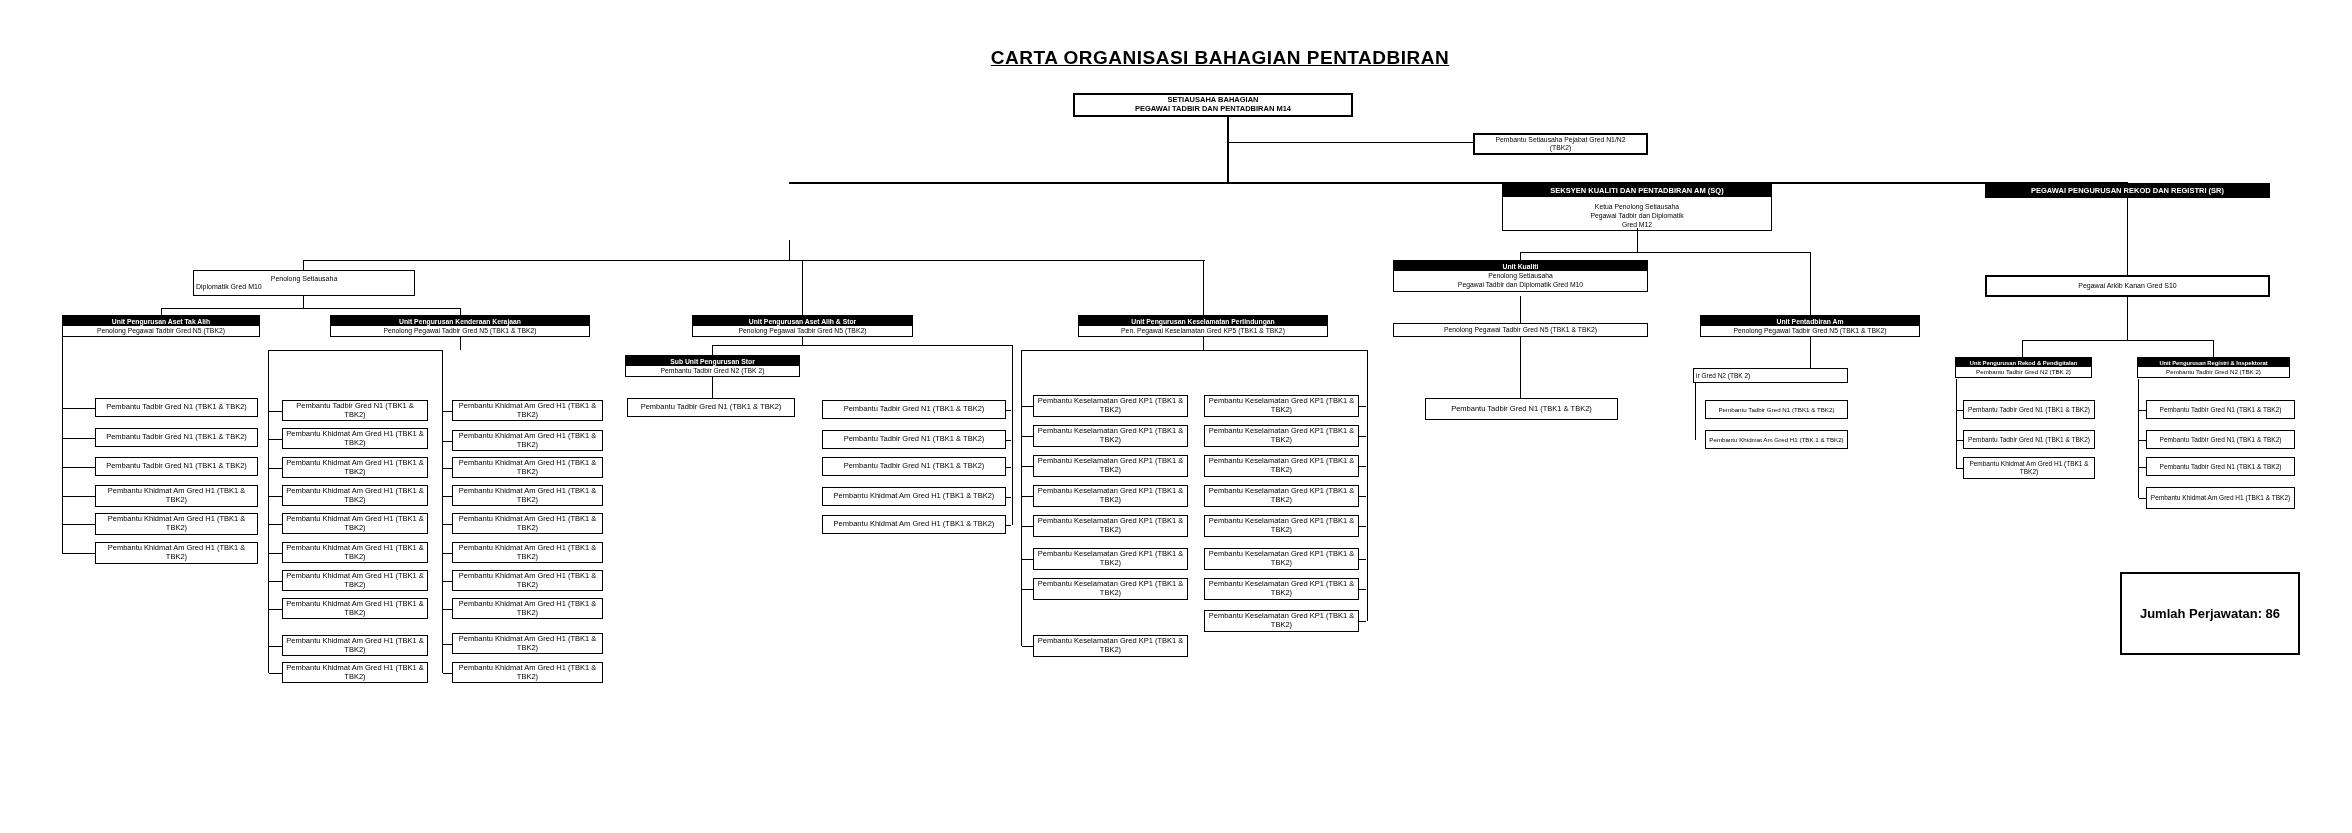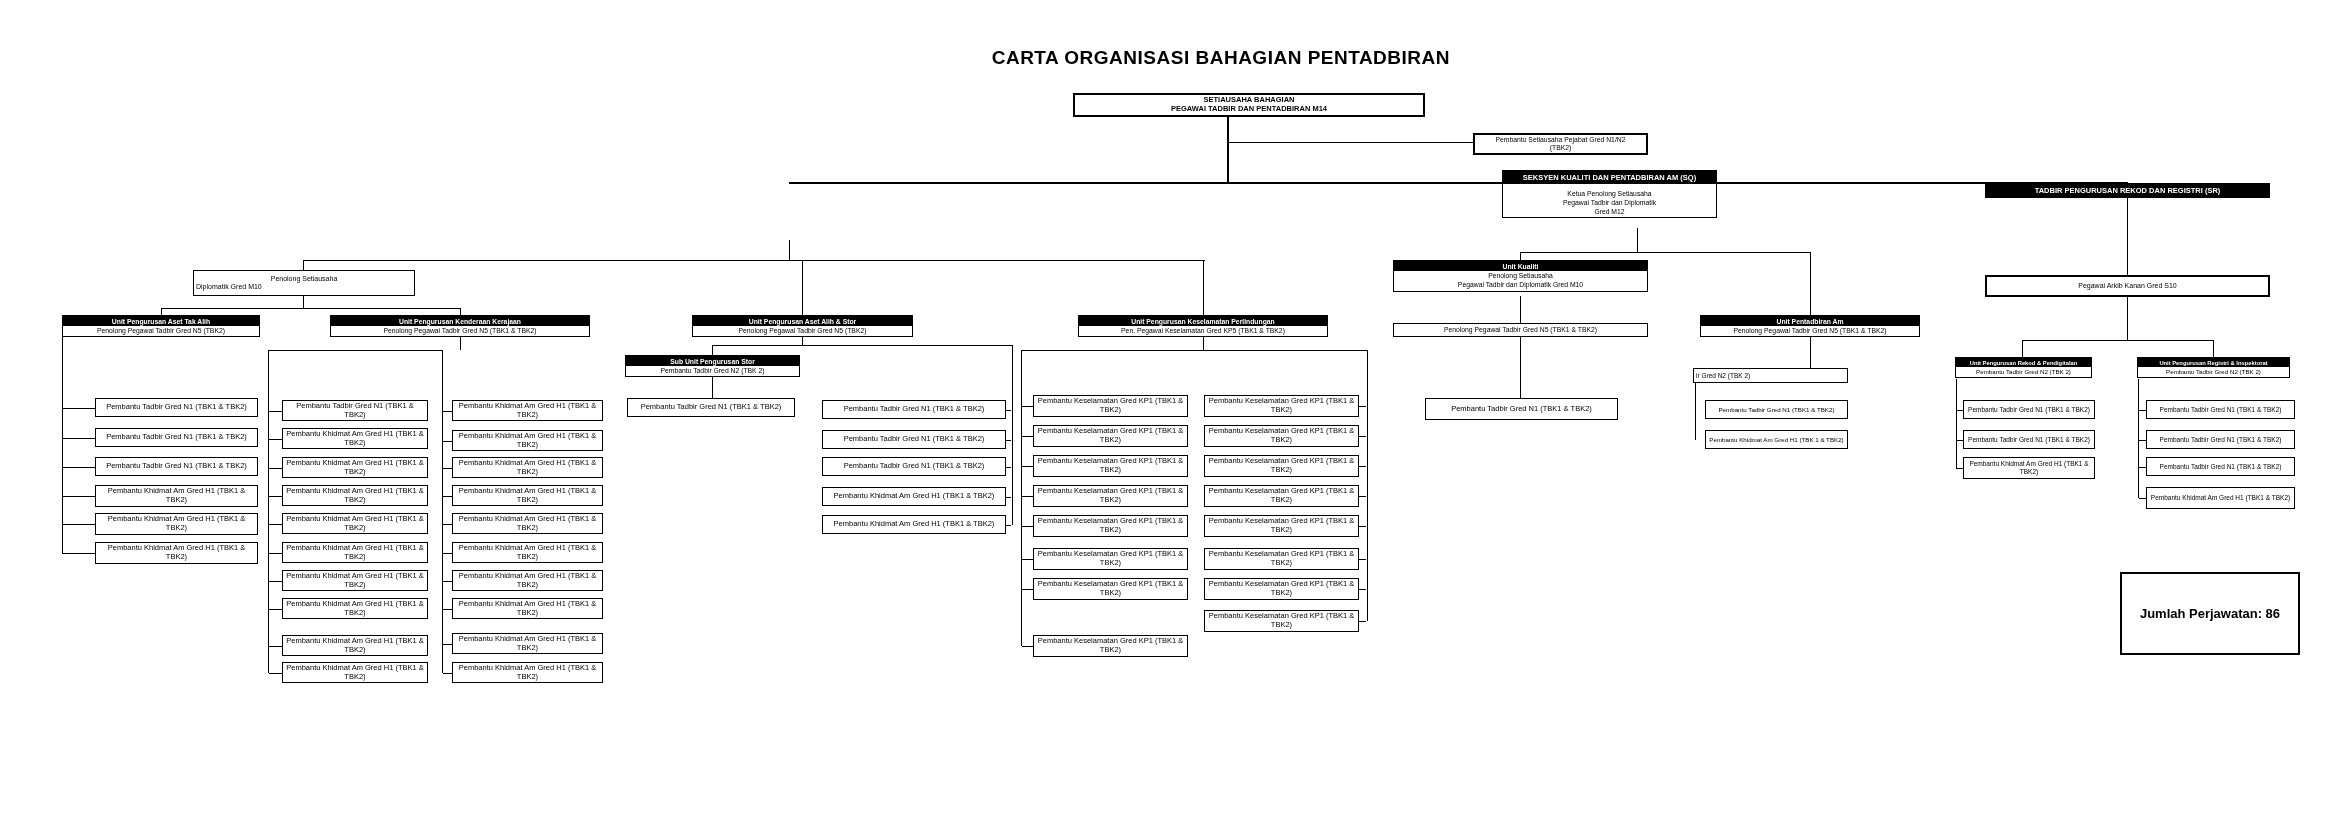--- a/index.html
+++ b/index.html
@@ -1,20 +1,20 @@
 <!DOCTYPE html>
 <html><head>
 <meta charset="utf-8">
 <style>
   html,body{margin:0;padding:0;background:#fff;}
   .stage{position:relative;width:2352px;height:833px;background:#ffffff;
          font-family:"Liberation Sans",sans-serif;color:#000;overflow:hidden;}
 
-  .title{position:absolute;left:990px;top:47px;width:460px;text-align:right;
-         font-size:19px;font-weight:bold;letter-spacing:.5px;}
+  .title{position:absolute;left:990px;top:47px;width:460px;text-align:center;
+         font-size:19px;font-weight:bold;text-decoration:underline;letter-spacing:.5px;}
 
   
   .box{position:absolute;box-sizing:border-box;border:1px solid #000;background:#fff;
        display:flex;align-items:center;justify-content:center;text-align:center;
        line-height:1.18;padding:1px 2px;font-size:7.5px;}
   .b2{border-width:2px;}
   .vstack{flex-direction:column;}
   .vstack>div{width:100%;}
   .al{text-align:left;}
 
@@ -65,43 +65,43 @@
 
   .summary{font-size:13px;font-weight:bold;}
 </style>
 </head>
 <body>
 
 <div class="stage">
 
   <div class="title">CARTA ORGANISASI BAHAGIAN PENTADBIRAN</div>
 
-  <div class="box b2 vstack" style="left:1073px;top:93px;width:352px;height:24px;font-weight:600;">
+  <div class="box b2 vstack" style="left:1073px;top:93px;width:280px;height:24px;font-weight:600;">
     <div>SETIAUSAHA BAHAGIAN</div>
     <div>PEGAWAI TADBIR DAN PENTADBIRAN M14</div>
   </div>
 
   <div class="box b2 vstack" style="left:1473px;top:133px;width:175px;height:22px;font-size:6.8px;">
     <div>Pembantu Setiausaha Pejabat Gred N1/N2</div>
     <div>(TBK2)</div>
   </div>
 
   <div class="vl w2" style="left:1227px;top:117px;height:66px;"></div>
   <div class="hl" style="left:1229px;top:142px;width:244px;"></div>
   <div class="hl h2x" style="left:789px;top:182px;width:1339px;"></div>
 
 
-  <div class="sect" style="left:1502px;top:170px;width:215px;border-width:1px;">
+  <div class="sect" style="left:1502px;top:183px;width:270px;border-width:1px;">
     <div class="sbar">SEKSYEN KUALITI DAN PENTADBIRAN AM (SQ)</div>
     <div class="sline sq-gap">Ketua Penolong Setiausaha</div>
     <div class="sline">Pegawai Tadbir dan Diplomatik</div>
     <div class="sline">Gred M12</div>
   </div>
 
-  <div class="sbar abs" style="left:1985px;top:183px;width:285px;">TADBIR PENGURUSAN REKOD DAN  REGISTRI (SR)</div>
+  <div class="sbar abs" style="left:1985px;top:183px;width:285px;">PEGAWAI PENGURUSAN REKOD DAN  REGISTRI (SR)</div>
   <div class="vl" style="left:2127px;top:197px;height:78px;"></div>
   <div class="box b2" style="left:1985px;top:275px;width:285px;height:22px;font-size:7px;">Pegawai Arkib Kanan Gred S10</div>
 
   <div class="vl" style="left:789px;top:240px;height:20px;"></div>
   <div class="hl" style="left:303px;top:260px;width:902px;"></div>
   <div class="vl" style="left:303px;top:260px;height:10px;"></div>
   <div class="vl" style="left:802px;top:260px;height:55px;"></div>
   <div class="vl" style="left:1203px;top:260px;height:55px;"></div>
 
   <div class="box vstack" style="left:193px;top:270px;width:222px;height:26px;font-size:7px;">

